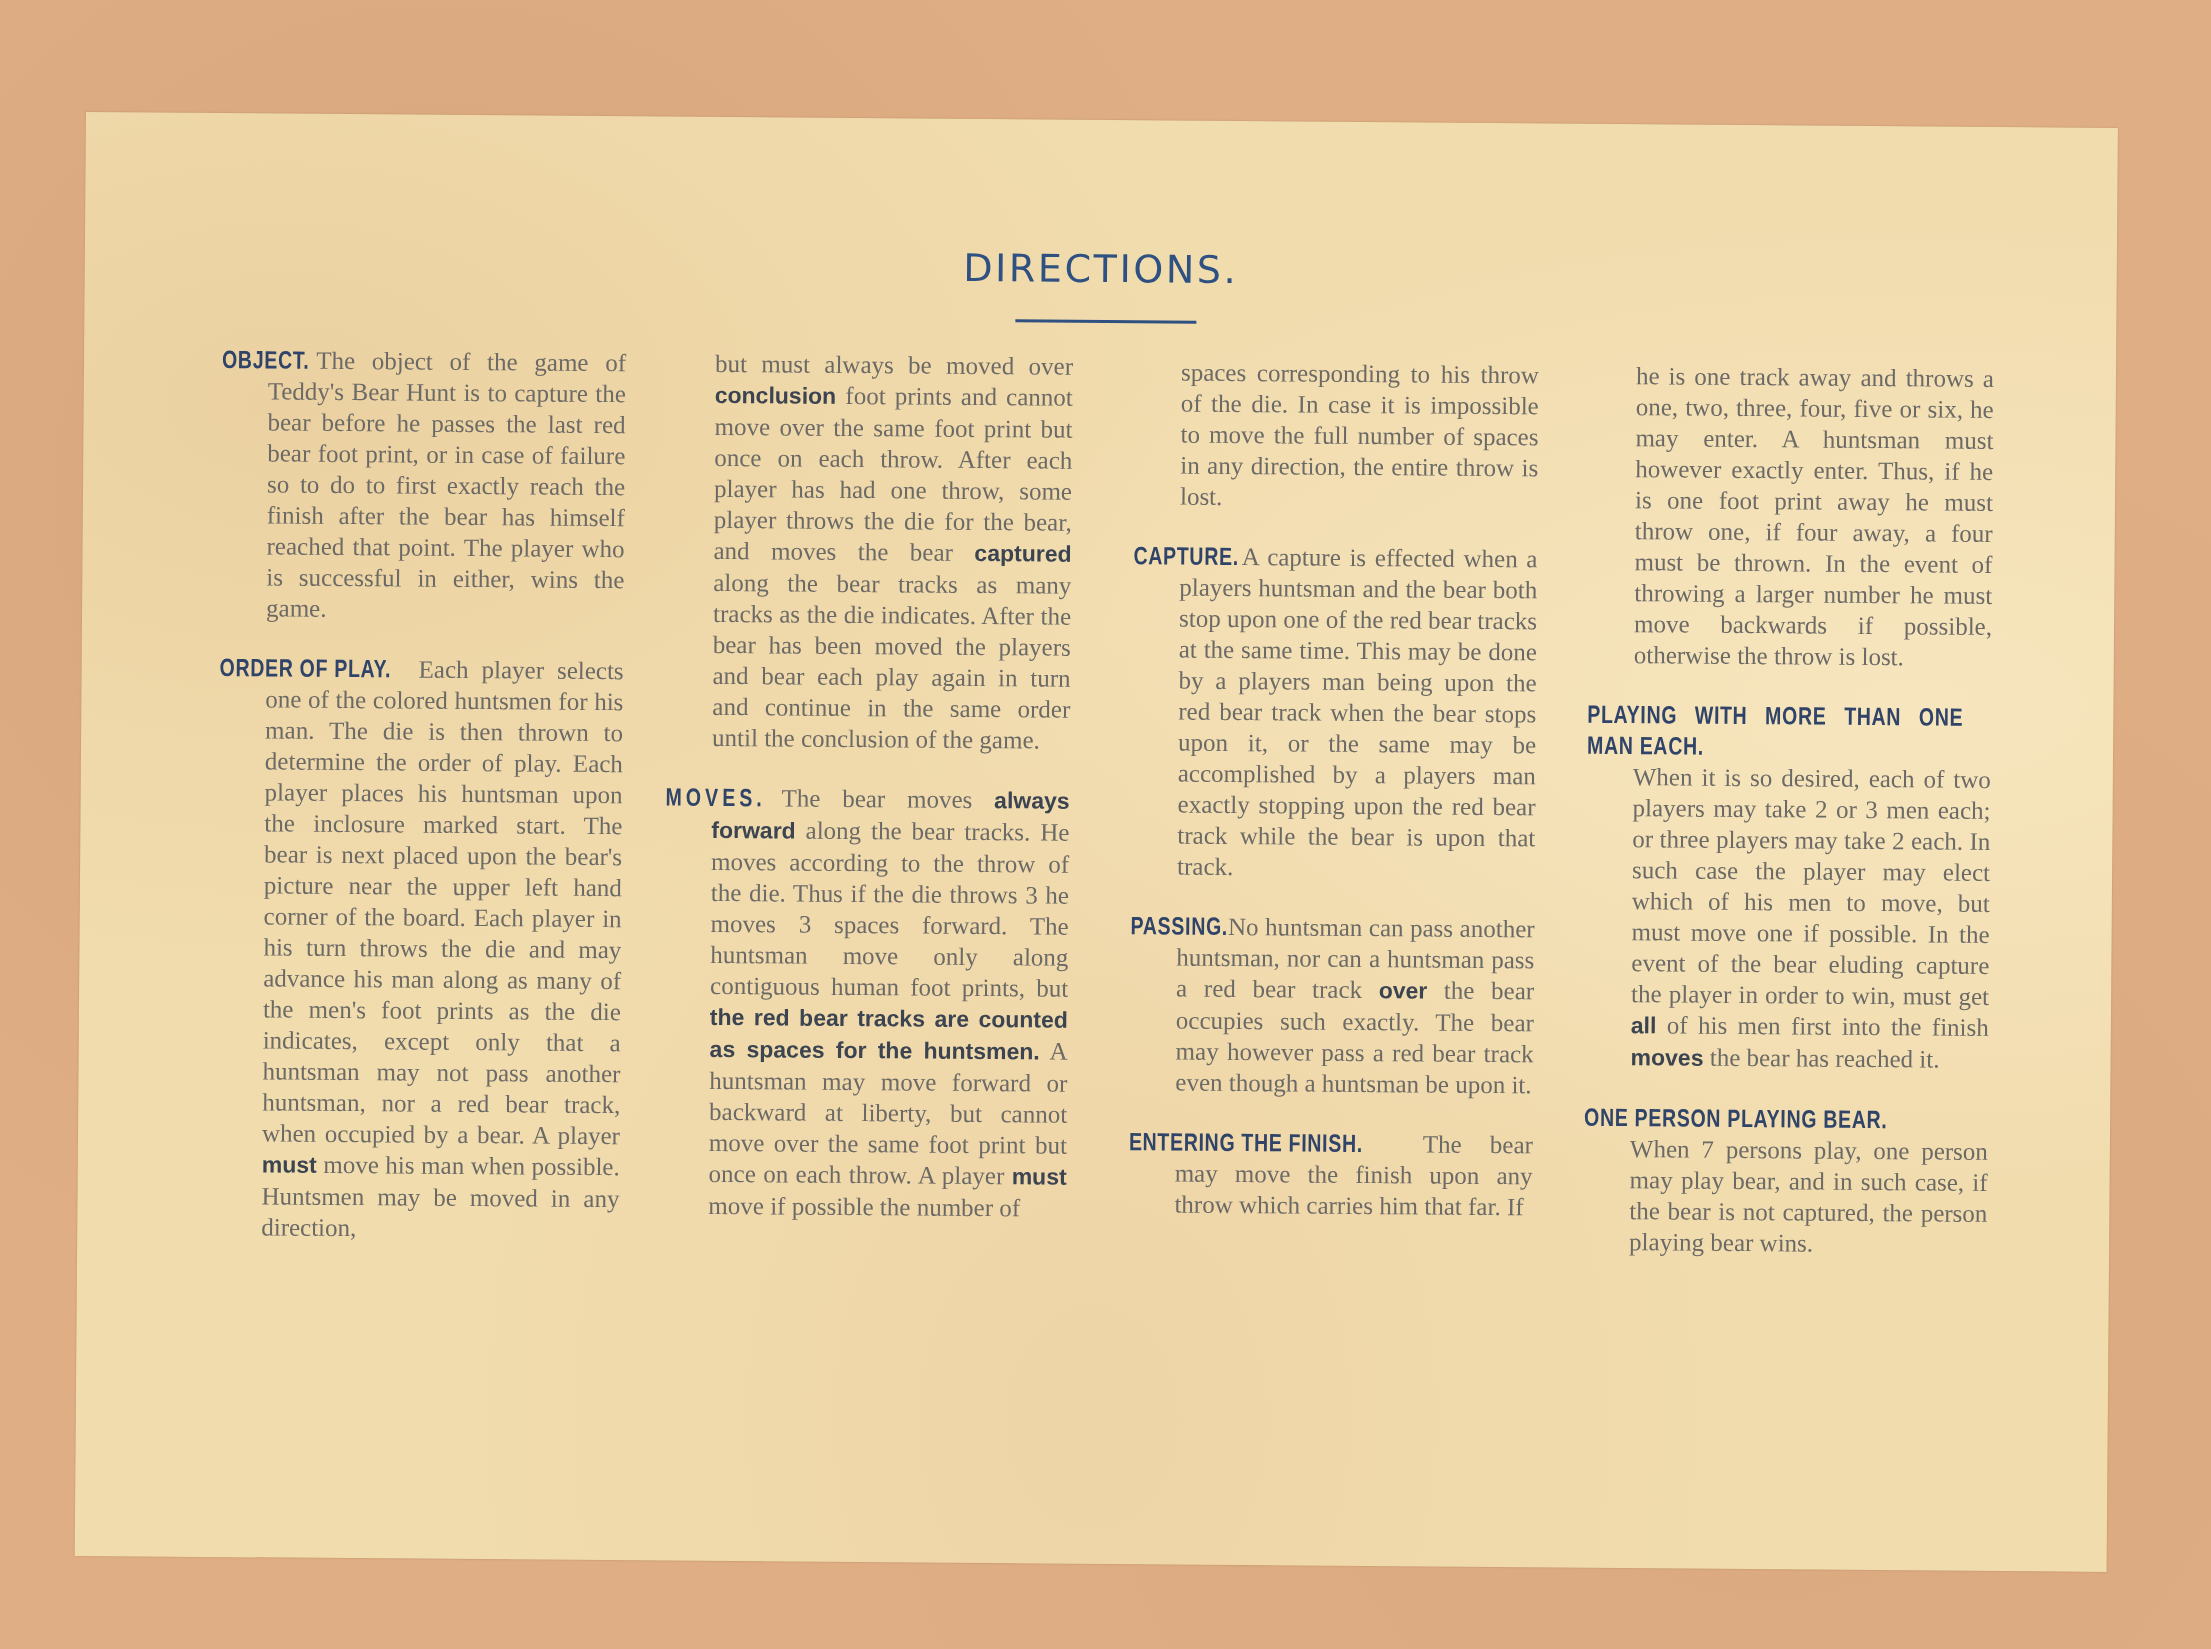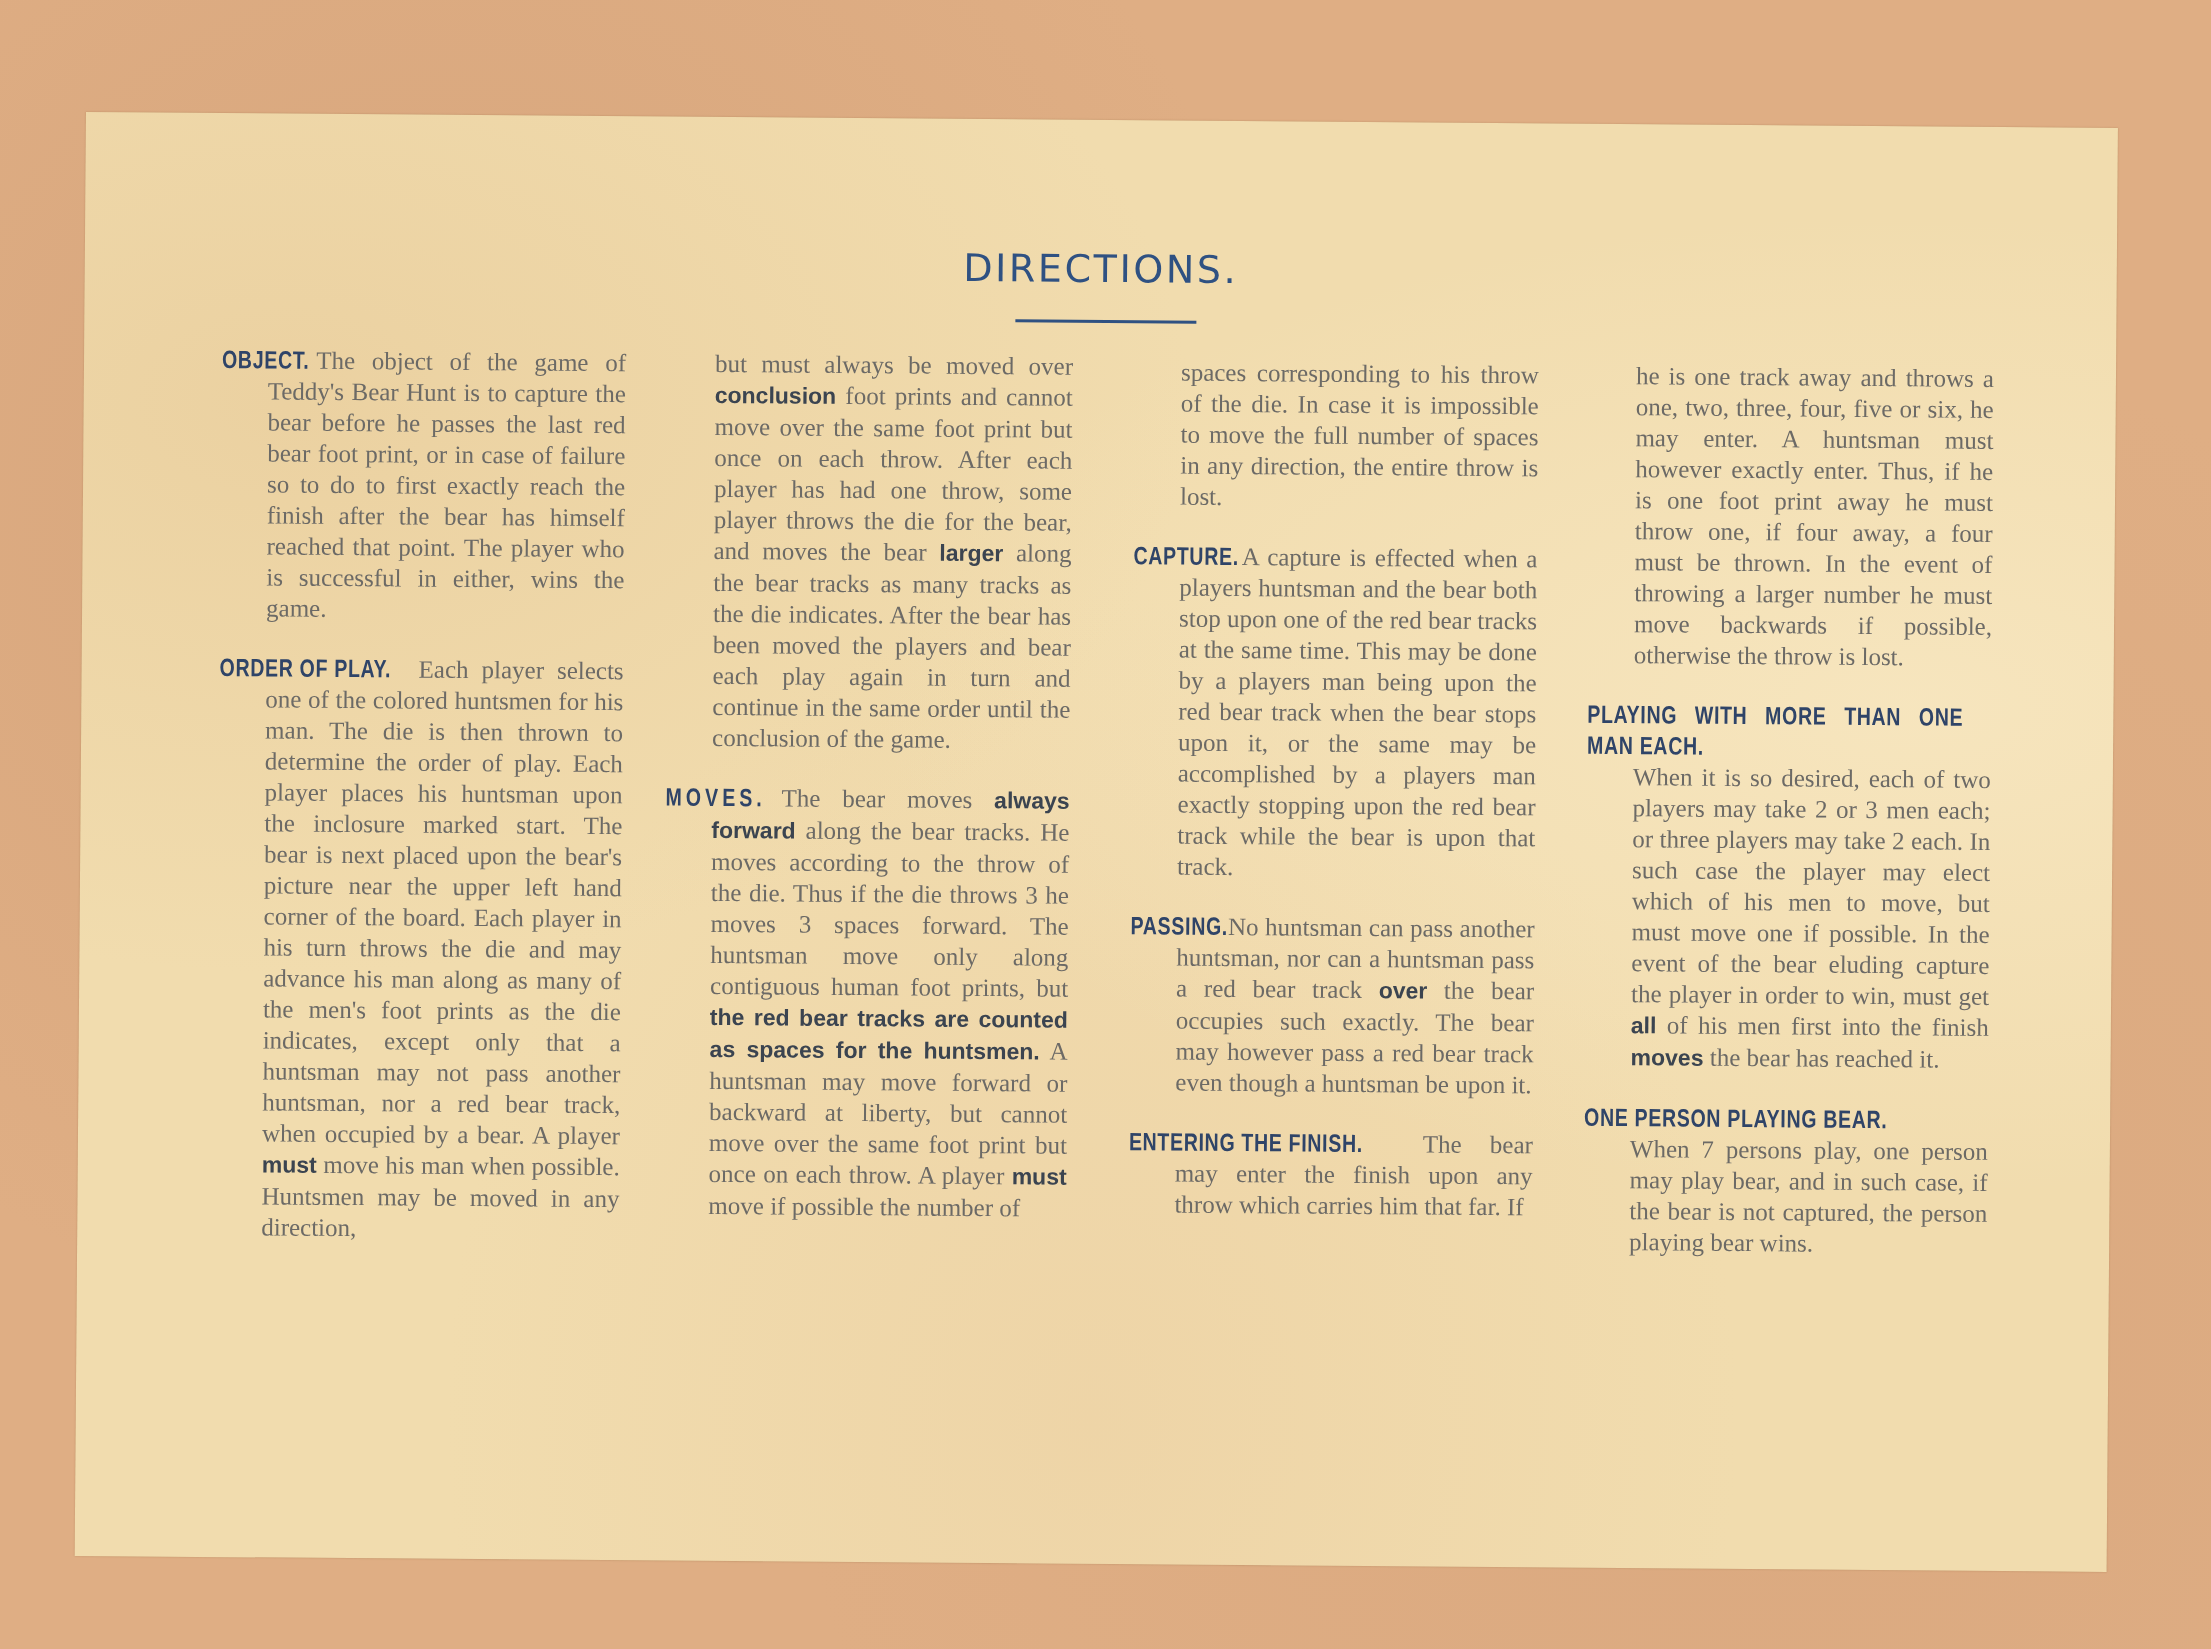--- a/index.html
+++ b/index.html
@@ -73,21 +73,21 @@
       <span class="em">must</span>
       <span>move his man when possible. Huntsmen may be moved in any direction,</span>
     </p>
   </div>
 
   <div class="col col2">
     <p class="section cont" style="margin-top:0">
       <span>but must always be moved over</span>
       <span class="em">conclusion</span>
       <span>foot prints and cannot move over the same foot print but once on each throw. After each player has had one throw, some player throws the die for the bear, and moves the bear</span>
-      <span class="em">larger</span>
+      <span class="em">captured</span>
       <span>along the bear tracks as many tracks as the die indicates. After the bear has been moved the players and bear each play again in turn and continue in the same order until the conclusion of the game.</span>
     </p>
     <p class="section">
       <span class="head" style="letter-spacing:5.2px">MOVES.</span>
       <span>The bear moves</span>
       <span class="em">always forward</span>
       <span>along the bear tracks. He moves according to the throw of the die. Thus if the die throws 3 he moves 3 spaces forward. The huntsman move only along contiguous human foot prints, but</span>
       <span class="em">the red bear tracks are counted as spaces for the huntsmen.</span>
       <span>A huntsman may move forward or backward at liberty, but cannot move over the same foot print but once on each throw. A player</span>
       <span class="em">must</span>
@@ -104,21 +104,21 @@
       <span>A capture is effected when a players huntsman and the bear both stop upon one of the red bear tracks at the same time. This may be done by a players man being upon the red bear track when the bear stops upon it, or the same may be accomplished by a players man exactly stopping upon the red bear track while the bear is upon that track.</span>
     </p>
     <p class="section">
       <span class="head">PASSING.</span>
       <span>No huntsman can pass another huntsman, nor can a huntsman pass a red bear track</span>
       <span class="em">over</span>
       <span>the bear occupies such exactly. The bear may however pass a red bear track even though a huntsman be upon it.</span>
     </p>
     <p class="section">
       <span class="head">ENTERING THE FINISH.</span>
-      <span>The bear may enter the finish upon any throw which carries him that far. If</span>
+      <span>The bear may move the finish upon any throw which carries him that far. If</span>
     </p>
   </div>
 
   <div class="col col4">
     <p class="section cont" style="margin-top:0">
       <span>he is one track away and throws a one, two, three, four, five or six, he may enter. A huntsman must however exactly enter. Thus, if he is one foot print away he must throw one, if four away, a four must be thrown. In the event of throwing a larger number he must move backwards if possible, otherwise the throw is lost.</span>
     </p>
     <p class="section">
       <span class="head" style="white-space:normal; width:482px">PLAYING WITH MORE THAN ONE MAN EACH.</span>
       <span>When it is so desired, each of two players may take 2 or 3 men each; or three players may take 2 each. In such case the player may elect which of his men to move, but must move one if possible. In the event of the bear eluding capture the player in order to win, must get</span>

